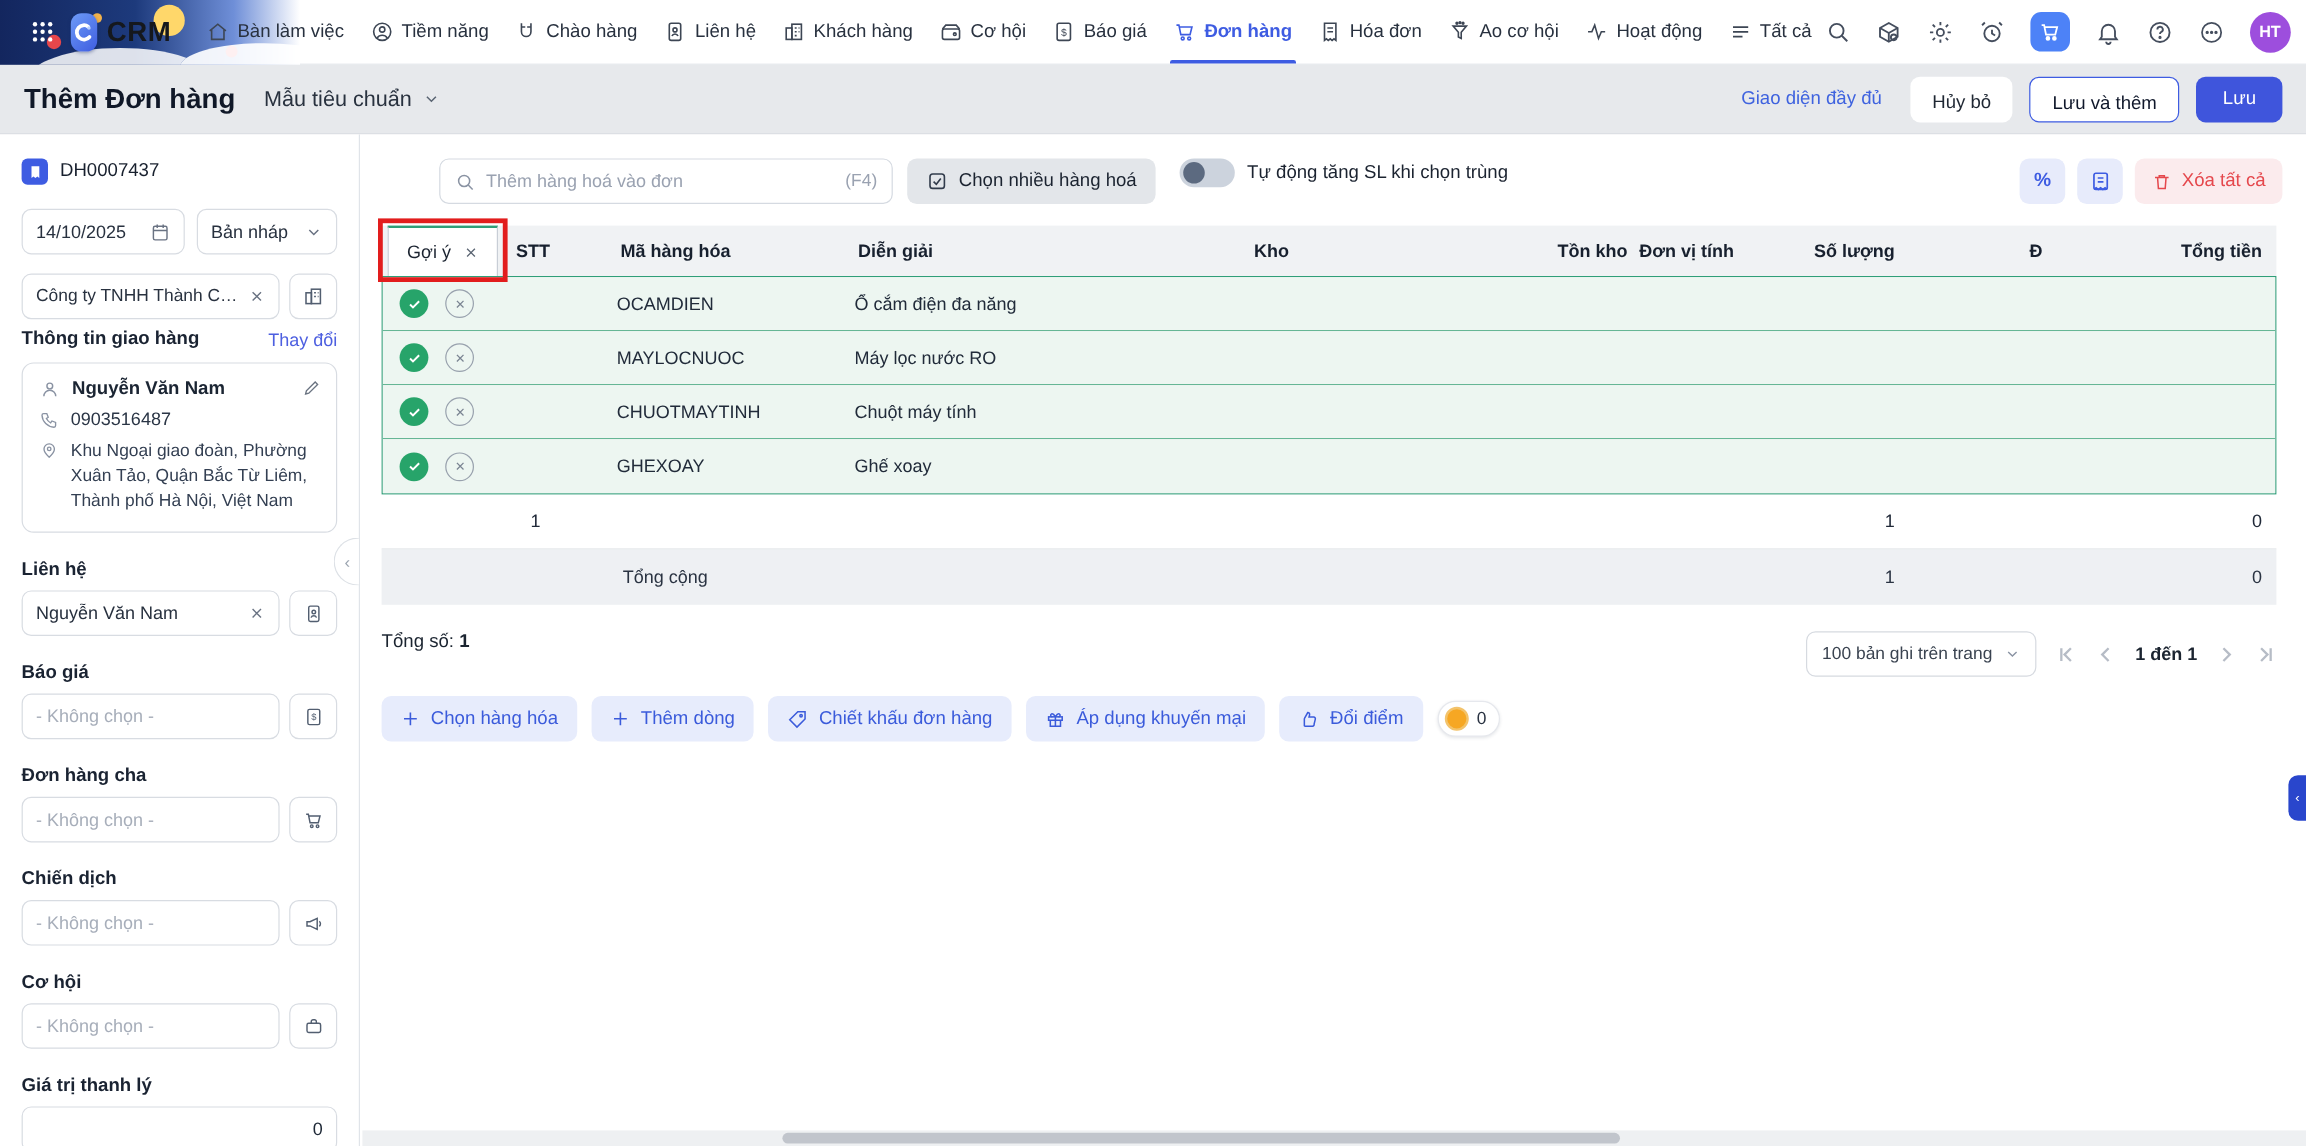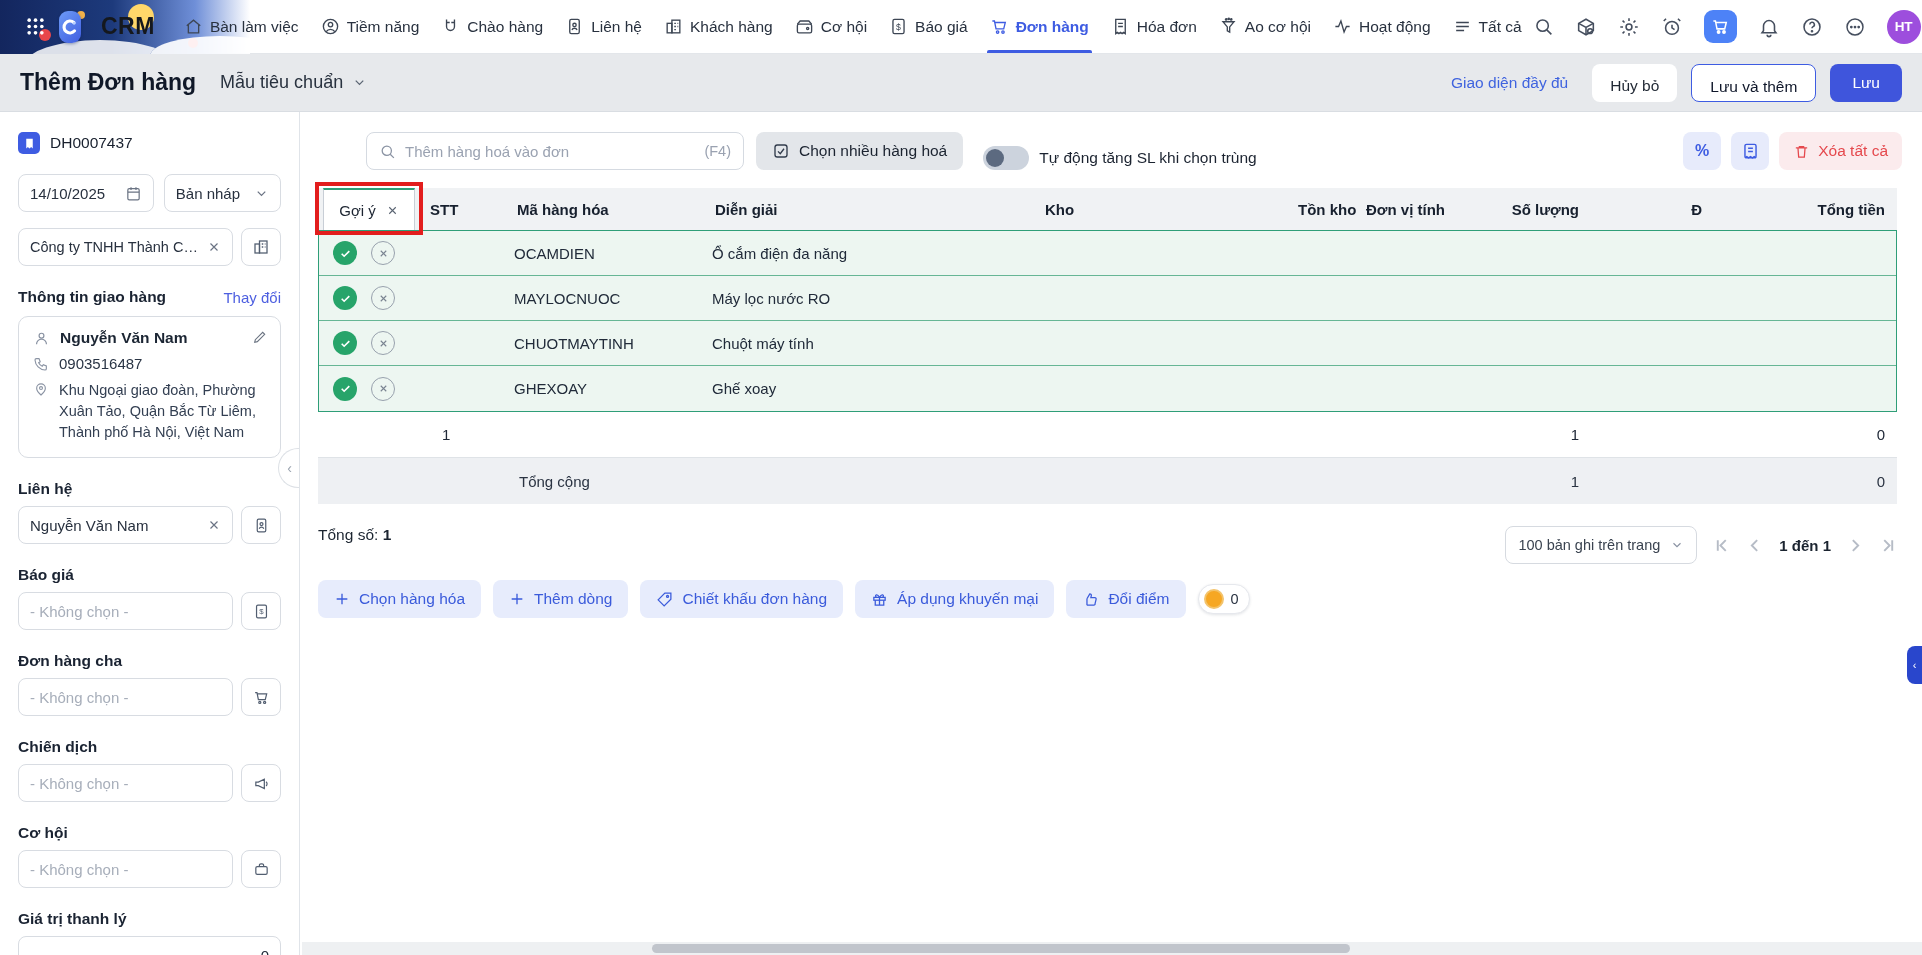--- a/index.html
+++ b/index.html
@@ -11,21 +11,21 @@
   .topnav { position:relative; height:54px; background:#fff; border-bottom:1px solid #e3e6ea; display:flex; align-items:center; padding-right:18px; z-index:20; }
   .banner { position:absolute; left:0; top:0; width:250px; height:54px; overflow:hidden;
             background:linear-gradient(90deg,#13265e 0%,#1d3a7c 45%,#6f8fd8 78%,rgba(255,255,255,0) 100%); }
   .banner::before { content:""; position:absolute; left:128px; top:4px; width:26px; height:26px; border-radius:50%;
             background:#ffd76a; box-shadow: -96px 18px 0 -7px #e8474b, -60px -2px 0 -9px #f2b24a, 52px 26px 0 -8px #e8474b; }
   .banner::after { content:""; position:absolute; left:150px; top:36px; width:140px; height:40px; border-radius:50%;
             background:rgba(255,255,255,.92); box-shadow:-120px 10px 0 6px rgba(255,255,255,.85); }
   .grid-btn { position:relative; margin-left:26px; background:transparent; border:none; cursor:pointer; z-index:2; }
   .logo { position:relative; z-index:2; margin-left:14px; width:32px; height:32px; border-radius:9px;
           background:linear-gradient(135deg,#6d9bf7,#3f5de0); display:flex; align-items:center; justify-content:center; box-shadow:0 1px 3px rgba(10,30,90,.4); }
-  .brand { position:relative; z-index:2; margin-left:20px; font-size:23px; font-weight:800; color:#15181d; letter-spacing:.5px; }
+  .brand { position:relative; z-index:2; margin-left:8px; font-size:23px; font-weight:800; color:#15181d; letter-spacing:.5px; }
   .nav-items { display:flex; align-items:flex-start; height:100%; margin-left:18px; position:relative; z-index:2; }
   .nav-item { display:flex; align-items:center; gap:7px; height:100%; padding:0 11px; font-size:15.5px; color:#28313f; text-decoration:none; position:relative; white-space:nowrap; cursor:pointer; }
   .nav-item .nicon { color:#3d4654; }
   .nav-item.active { color:#3e5ce2; font-weight:600; }
   .nav-item.active .nicon { color:#3e5ce2; }
   .nav-item.active::after { content:""; position:absolute; left:8px; right:8px; bottom:0; height:3px; border-radius:2px 2px 0 0; background:#3e5ce2; }
   .nav-right { margin-left:auto; display:flex; align-items:center; gap:21px; position:relative; z-index:2; }
   .tool-ic { background:none; border:none; color:#454e5e; cursor:pointer; }
   .app-tile { width:33px; height:33px; border-radius:9px; background:#4d82f7; display:flex; align-items:center; justify-content:center; border:none; cursor:pointer; }
   .avatar { width:34px; height:34px; border-radius:50%; background:#9d4edd; color:#fff; font-size:13.5px; font-weight:700; display:flex; align-items:center; justify-content:center; cursor:pointer; }
@@ -54,37 +54,37 @@
   .dual { display:flex; gap:10px; }
   .fbox { height:38px; border:1px solid #d8dce2; border-radius:8px; display:flex; align-items:center; padding:0 11px; gap:8px; background:#fff; font-size:15px; color:#28313f; cursor:pointer; }
   .fbox .grow { flex:1; white-space:nowrap; overflow:hidden; text-overflow:ellipsis; }
   .fbox .muted { color:#a7aeba; }
   .fbox .sic { color:#6a7383; flex:none; }
   .date-box { flex:1.2; }
   .status-box { flex:1; }
   .frow { display:flex; gap:8px; margin-top:16px; }
   .frow .fbox { flex:1; min-width:0; }
   .icon-btn { width:40px; min-width:40px; height:38px; border:1px solid #d8dce2; border-radius:8px; background:#fff; display:flex; align-items:center; justify-content:center; color:#525e70; cursor:pointer; }
-  .sec-label { display:flex; align-items:center; justify-content:space-between; margin-top:22px; }
+  .sec-label { display:flex; align-items:center; justify-content:space-between; margin-top:8px; }
   .sec-label b { font-size:15.5px; color:#1a2332; font-weight:700; }
   .change-link { font-size:15px; color:#4d5fe0; text-decoration:none; cursor:pointer; }
   .ship-card { margin-top:10px; border:1px solid #d8dce2; border-radius:10px; padding:12px 12px 14px 14px; }
   .ship-line { display:flex; gap:10px; align-items:flex-start; margin-top:8px; }
   .ship-line:first-child { margin-top:0; }
   .ship-line .sic { color:#8a93a3; margin-top:1px; flex:none; }
   .ship-name { font-size:15.5px; font-weight:700; color:#1b2533; flex:1; }
   .ship-phone { font-size:15px; color:#2a3545; }
   .ship-addr { font-size:14.5px; color:#333f52; line-height:1.45; flex:1; }
   .edit-ic { color:#6b7482; cursor:pointer; flex:none; }
   .fld-label { font-size:15.5px; font-weight:700; color:#1a2332; margin-top:22px; }
   .num-val { text-align:right; flex:1; color:#1f2937; }
   .collapse-handle { position:absolute; right:-1px; top:336px; width:22px; height:40px; border:1px solid #dde1e6; border-right:none; border-radius:20px 0 0 20px; background:#fff; display:flex; align-items:center; justify-content:center; color:#9aa3af; font-size:14px; cursor:pointer; }
 
   
-  .toolbar { display:flex; align-items:flex-end;padding-left:48px; }
+  .toolbar { display:flex; align-items:flex-start;padding-left:48px; }
   .search-box { position:relative; width:378px; height:38px; border:1px solid #d5dae1; border-radius:8px; display:flex; align-items:center; background:#fff; }
   .search-box input { border:none; outline:none; flex:1; height:100%; font-size:15px; font-family:inherit; color:#28313f; padding:0 44px 0 38px; background:transparent; border-radius:8px; }
   .search-box input::placeholder { color:#9aa2b1; }
   .search-box .sic { position:absolute; left:12px; color:#8a93a3; }
   .hotkey { position:absolute; right:12px; color:#9aa2b1; font-size:14.5px; }
   .multi-btn { margin-left:12px; height:38px; border:none; border-radius:8px; background:#e3e6ea; padding:0 16px; display:flex; align-items:center; gap:9px; font-size:15.5px; color:#1b2330; font-family:inherit; cursor:pointer; }
   .multi-btn .sic { color:#323c4c; }
   .toggle-wrap { margin-left:20px; display:flex; align-items:center; gap:10px; cursor:pointer; }
   .toggle { width:46px; height:24px; border-radius:12px; background:#ccd3dd; position:relative; }
   .toggle .knob { position:absolute; left:3px; top:3px; width:18px; height:18px; border-radius:50%; background:#5c6a80; }

